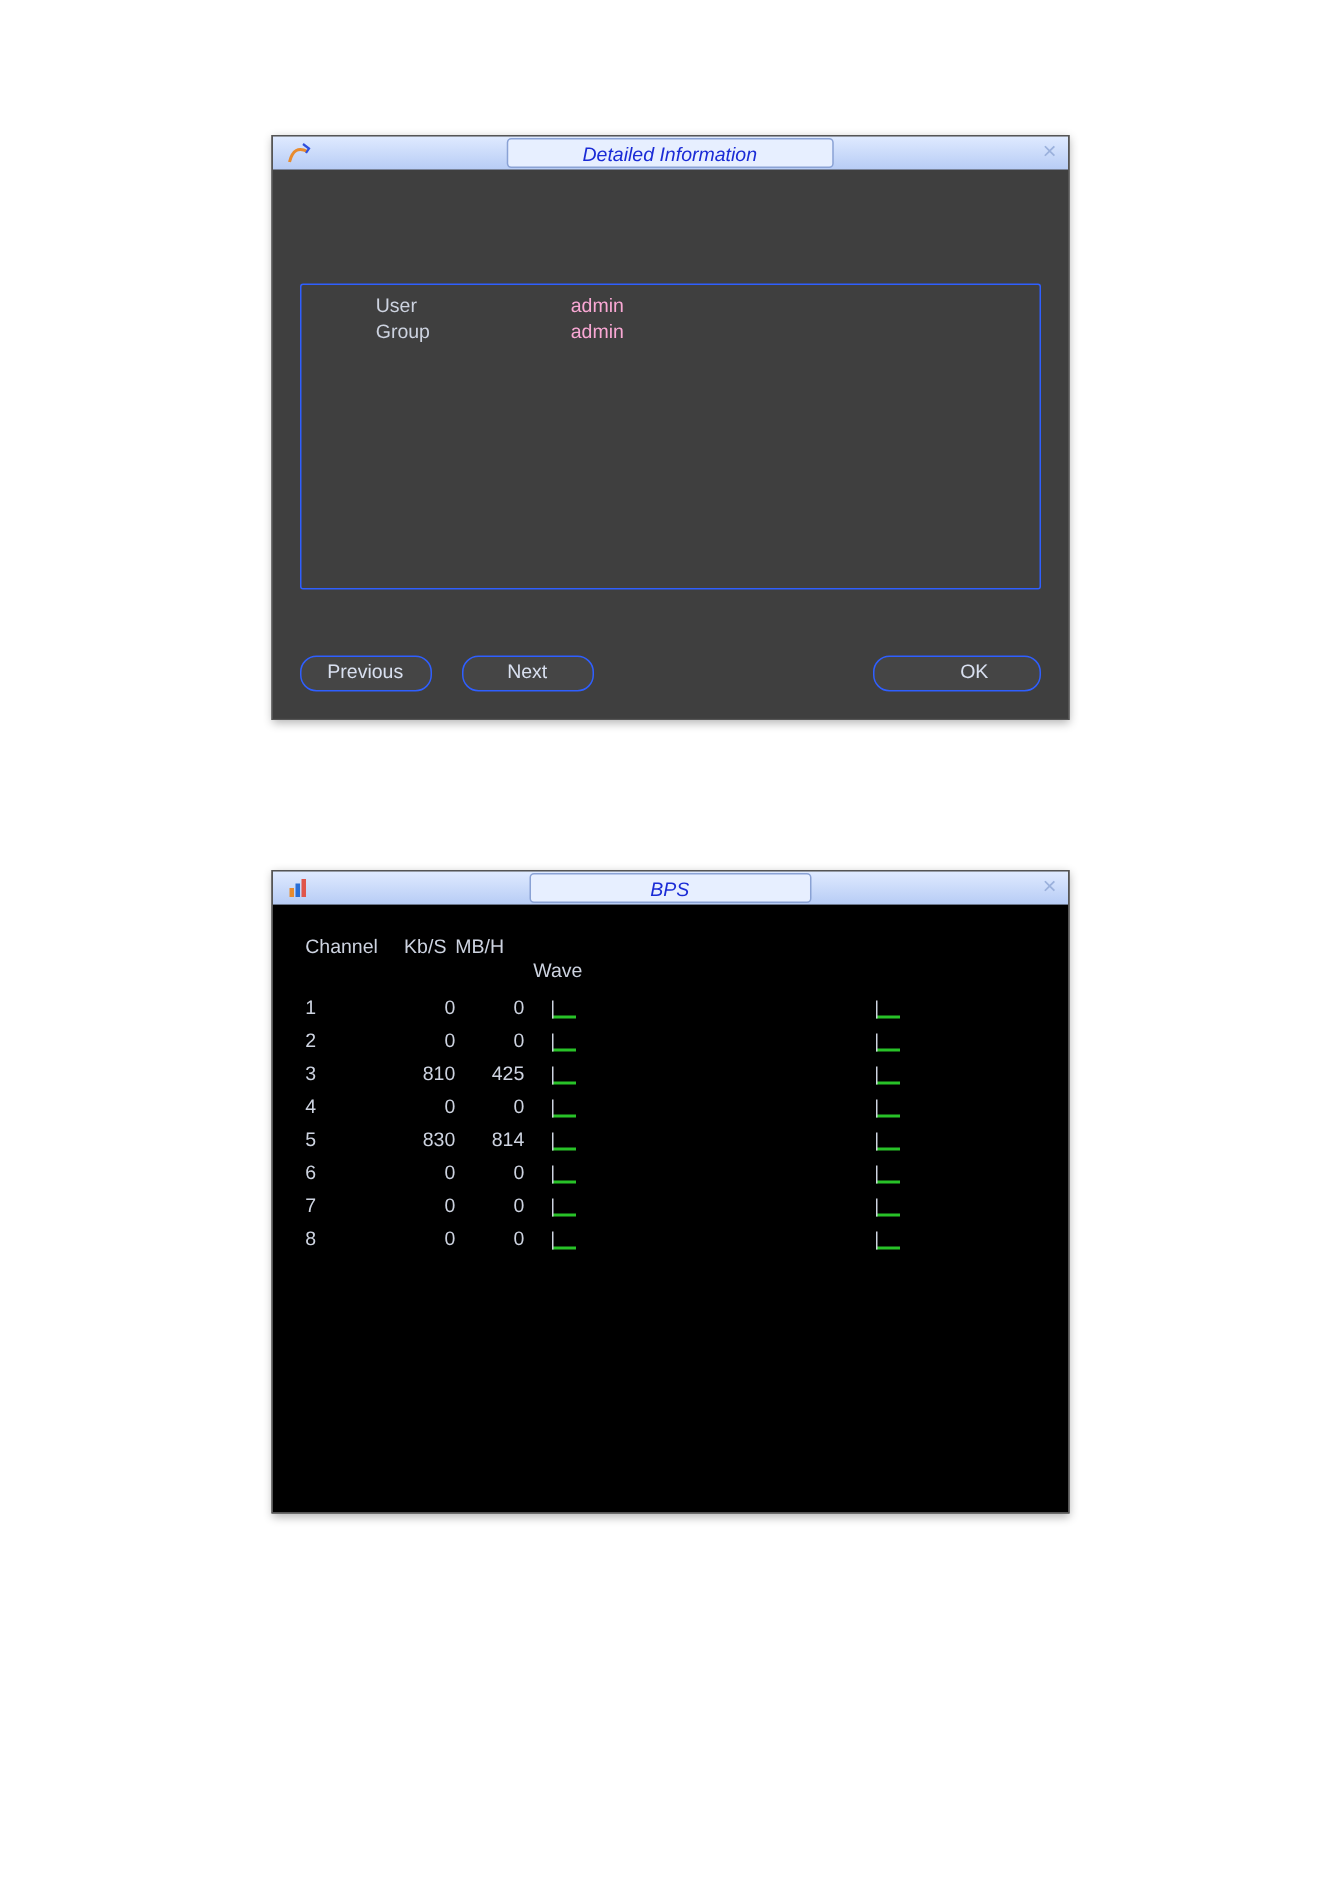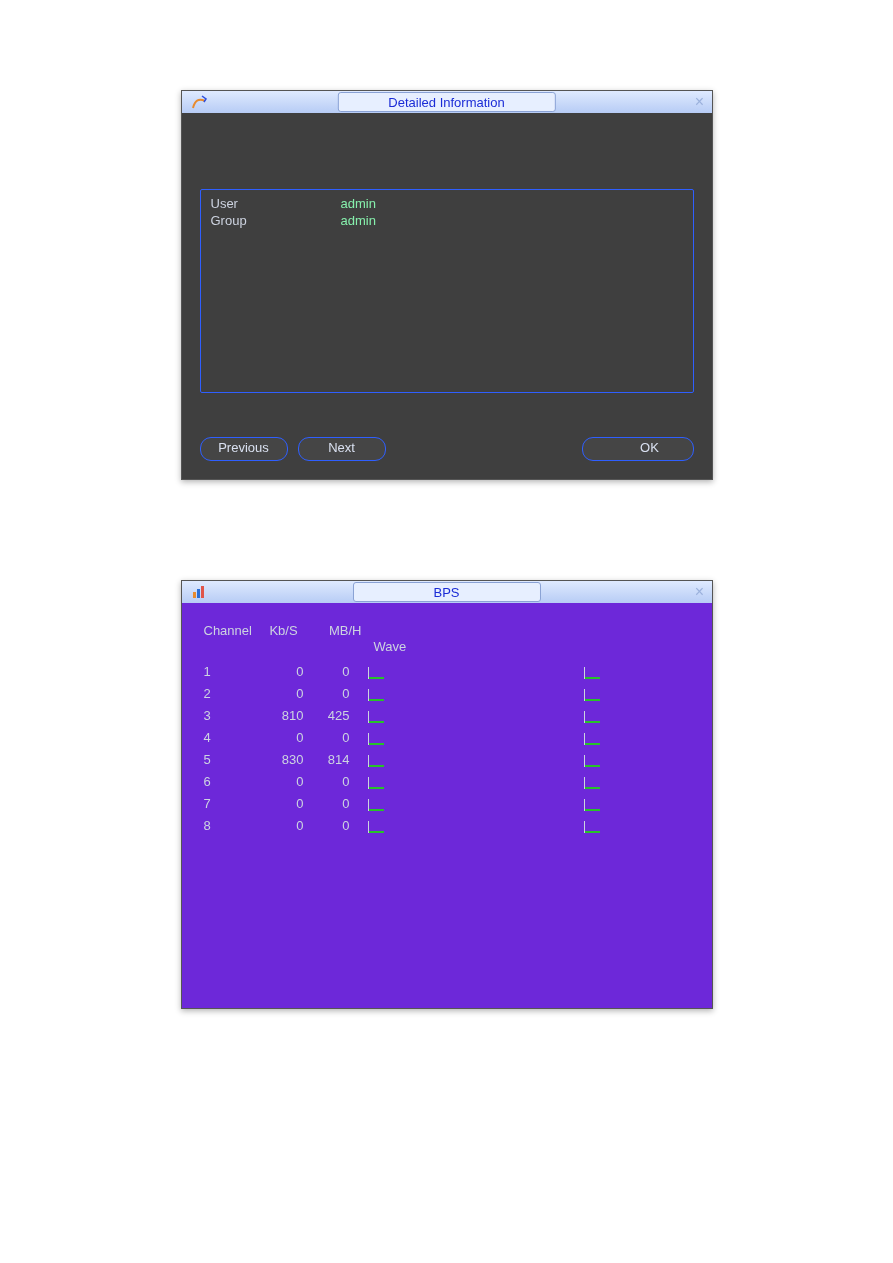--- a/index.html
+++ b/index.html
@@ -22,20 +22,21 @@
 }
 
 
 .titlebar {
   height: 22px;
   background: linear-gradient(#dfeaff, #b7ccf5);
   display: flex;
   align-items: center;
   position: relative;
   padding: 0 6px;
+  font-style: italic;
 }
 .titlebar .icon-slot {
   width: 24px;
   height: 18px;
   display: flex;
   align-items: center;
   justify-content: center;
 }
 .titlebar .title-tab {
   position: absolute;
@@ -79,59 +80,59 @@
 .row .value { color: #cdd3e0; }
 
 .detail-box {
   margin-top: 60px;
   border: 1px solid #2f5fff;
   border-radius: 2px;
   height: 190px;
   padding: 6px 10px;
 }
 .detail-box .row { margin-bottom: 2px; }
-.detail-box .label { width: 130px; color: #cdd3e0; }
-.detail-box .value { color: #86efac; }
+.detail-box .label { width: 130px; color: #cdd3e0; margin-left: 40px; }
+.detail-box .value { color: #f9a8d4; }
 
 .buttons {
   margin-top: 44px;
   display: flex;
   align-items: center;
 }
 .btn {
   height: 22px;
   min-width: 70px;
   padding: 0 8px;
   border: 1px solid #2f5fff;
   border-radius: 11px;
   background: #454545;
   color: #d9e0f0;
   font-size: 13px;
   line-height: 20px;
   text-align: center;
-  margin-right: 10px;
+  margin-right: 20px;
 }
 .btn.ok-pos { margin-left: auto; margin-right: 0; padding-left: 32px; }
 
 
 .bps-body {
   padding: 20px 0 40px 22px;
-  background: #6d28d9;
+  background: #000000;
   color: #cdd3e0;
   height: 345px;
 }
 .bps-headers {
   display: flex;
   color: #cdd3e0;
   margin-bottom: 6px;
   font-size: 13px;
 }
 .col-ch   { width: 60px; }
 .col-kbs  { width: 40px; text-align: center; }
-.col-mbh  { width: 40px; text-align: right; margin-left: 18px; }
+.col-mbh  { width: 40px; text-align: left; margin-left: 0; }
 .col-wave { width: 48px; margin-left: 12px; margin-top: 16px; }
 .bps-row {
   display: flex;
   align-items: center;
   height: 22px;
   color: #cdd3e0;
   font-size: 13px;
 }
 .bps-row .col-ch   { width: 60px; }
 .bps-row .col-kbs  { width: 40px; text-align: right; }

